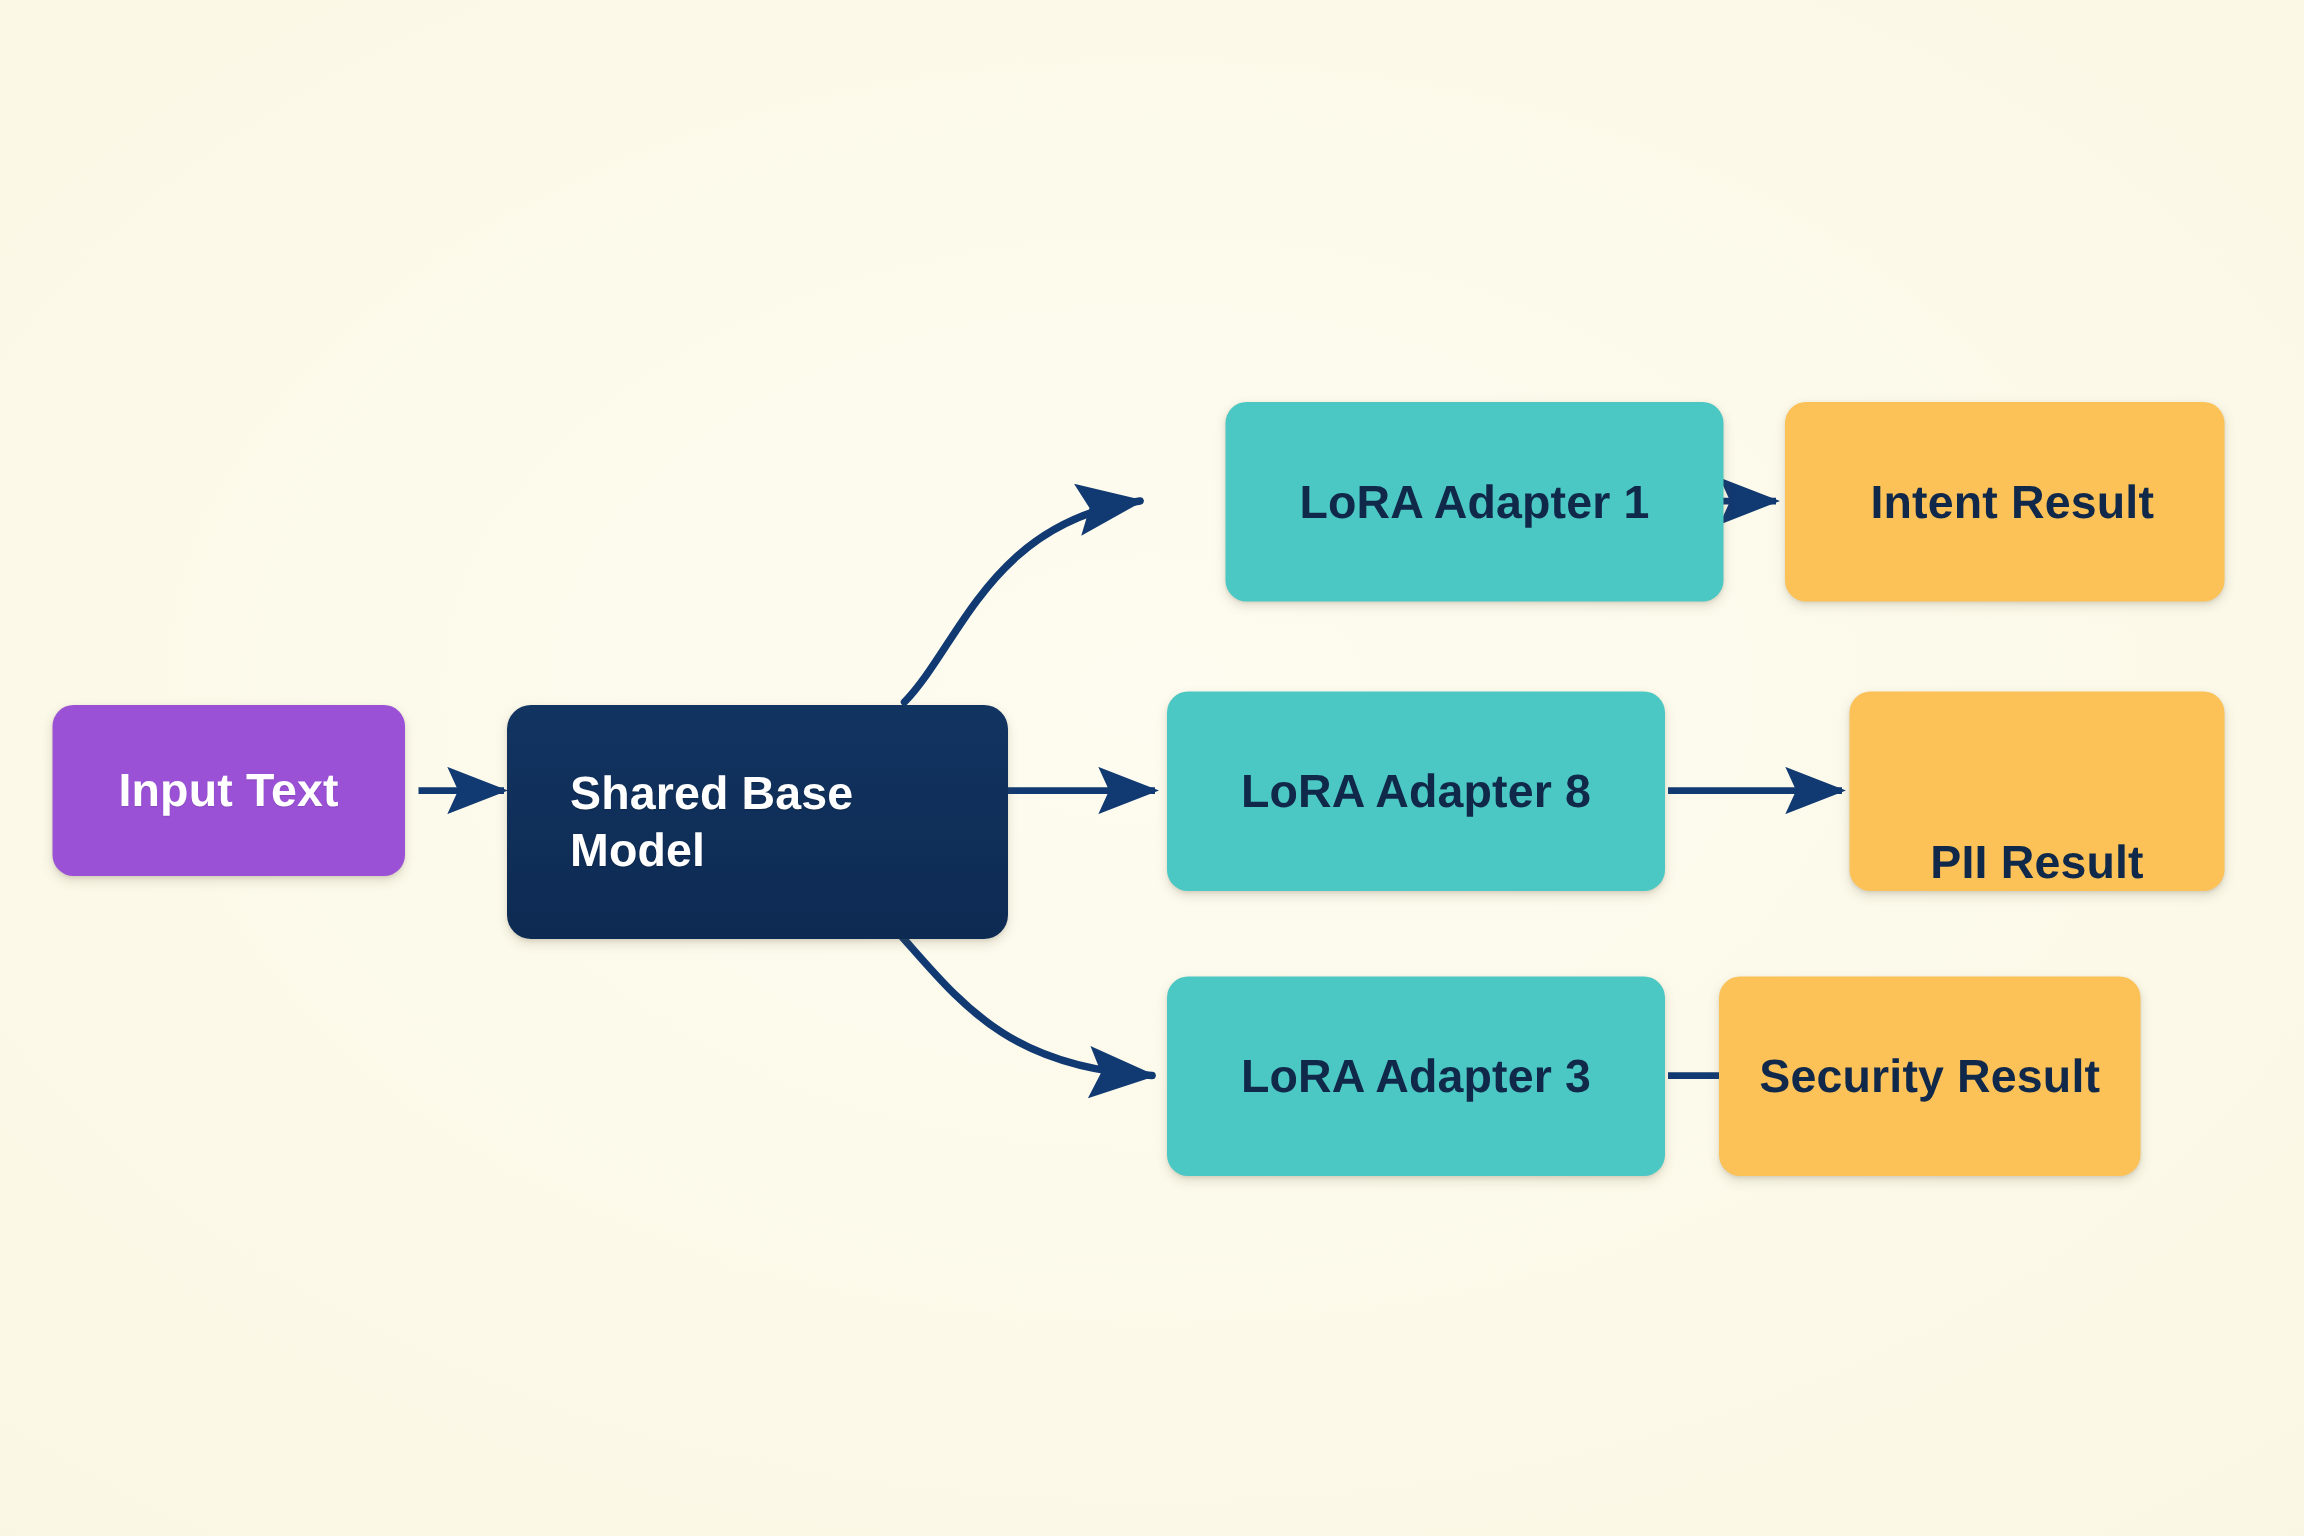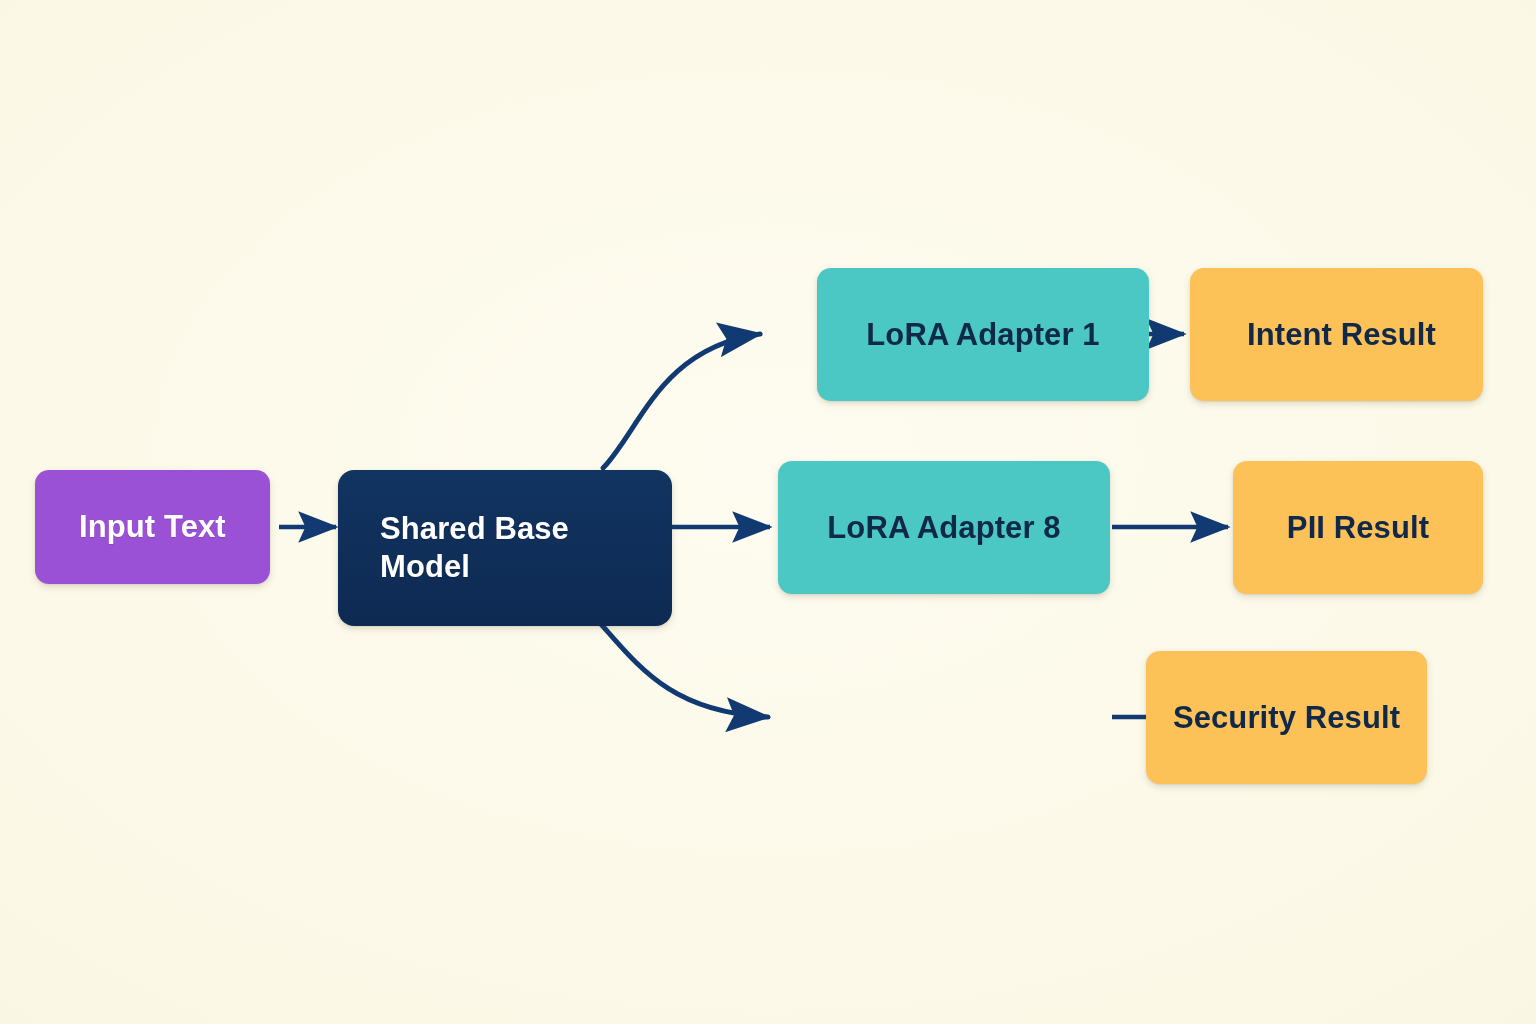--- a/index.html
+++ b/index.html
@@ -124,26 +124,29 @@
   </div>
 
   <div class="node node--adapter" style="left:778px; top:268px; width:332px; height:133px;margin-left:39px;">
     <span class="label">LoRA Adapter 1</span>
   </div>
 
   <div class="node node--adapter" style="left:778px; top:461px; width:332px; height:133px;">
     <span class="label">LoRA Adapter 8</span>
   </div>
 
+  <div class="node node--adapter" style="left:778px; top:651px; width:332px; height:133px;">
+    <span class="label">LoRA Adapter 3</span>
+  </div>
 
   <div class="node node--result" style="left:1190px; top:268px; width:293px; height:133px;padding-left:28px;">
     <span class="label">Intent Result</span>
   </div>
 
-  <div class="node node--result" style="left:1233px; top:461px; width:250px; height:133px;">
+  <div class="node node--result" style="left:1233px; top:461px; width:250px; height:133px;align-items:flex-end;">
     <span class="label">PII Result</span>
   </div>
 
   <div class="node node--result" style="left:1146px; top:651px; width:281px; height:133px;">
     <span class="label">Security Result</span>
   </div>
 
 </div>
 
 </body></html>

